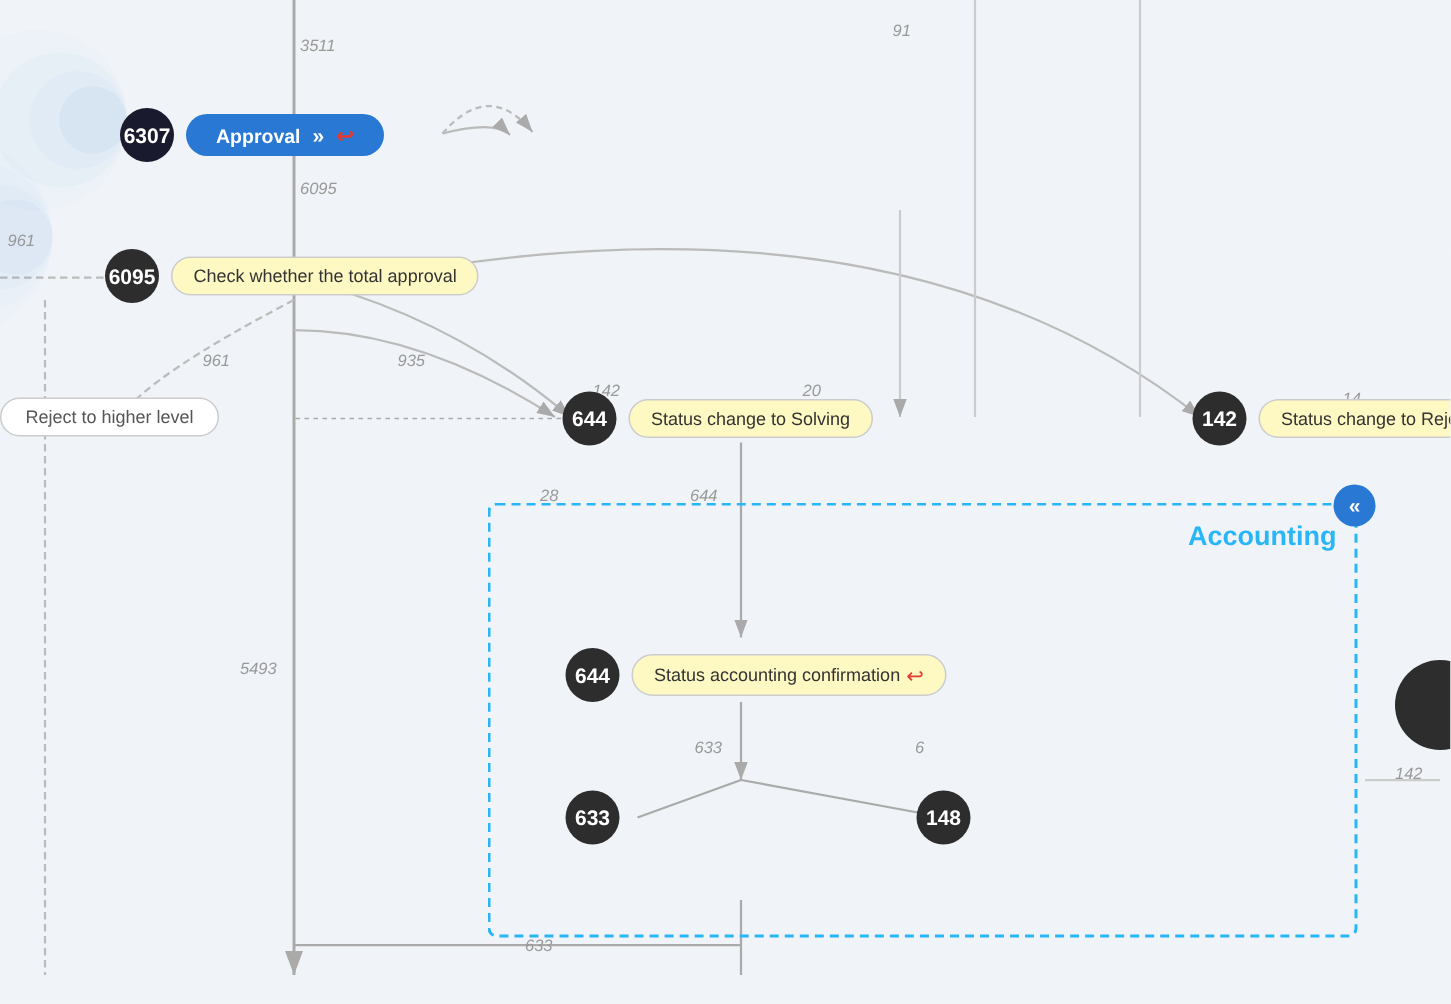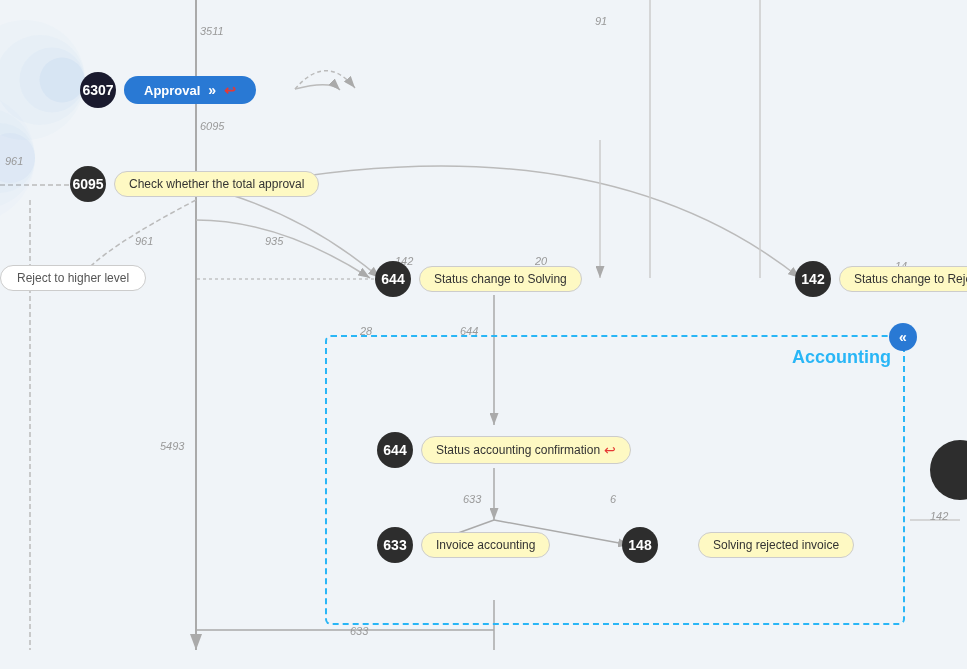--- a/index.html
+++ b/index.html
@@ -273,24 +273,22 @@
     <div class="node" style="top:95px;left:50px;">
       <div class="node-badge">644</div>
       <div class="node-label">
         <span>Status accounting confirmation</span>
         <span style="color:#e53935;font-size:14px;">↩</span>
       </div>
     </div>
 
     <div class="node" style="top:190px;left:50px;">
       <div class="node-badge">633</div>
-      <div class="node-label">Invoice accounting</div>
-    </div>
-
-    <div class="node" style="top:190px;left:295px;gap:40px;">
+    </div>
+
+    <div class="node" style="top:190px;left:284px;gap:40px;">
       <div class="node-badge">148</div>
-      <div class="node-label">Solving rejected invoice</div>
     </div>
   </div>
 
   <div style="position:absolute;top:440px;left:930px;width:60px;height:60px;border-radius:50%;background:#2d2d2d;display:flex;align-items:center;justify-content:center;"></div>
 
 </div>
 
 </body></html>

